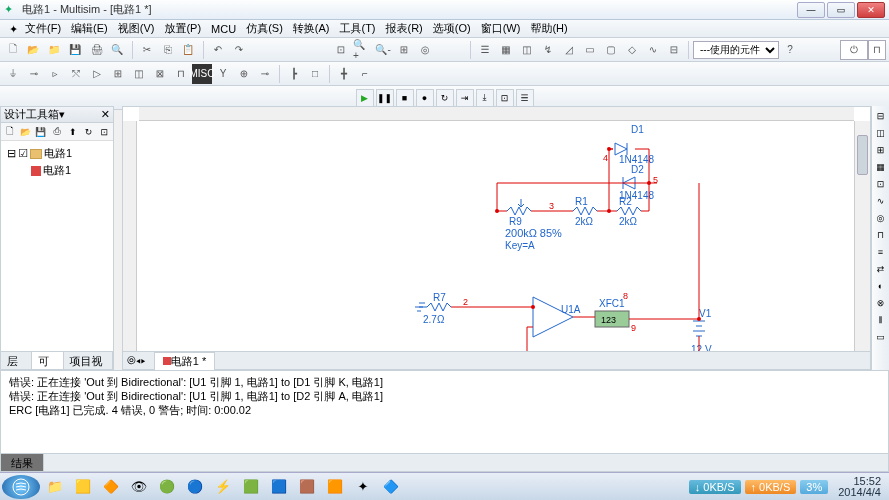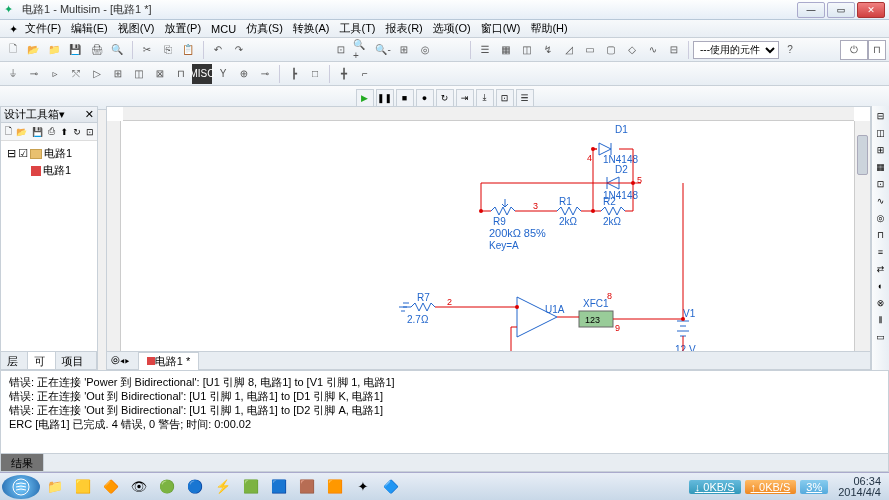--- a/index.html
+++ b/index.html
@@ -24,21 +24,21 @@
 .sep { width:1px; height:18px; background:#ccd; margin:0 3px; }
 .combo { height:18px; border:1px solid #aab; background:#fff; padding:0 2px; font-size:10px; width:86px; }
 
 
 .simbar { height:24px; background:linear-gradient(#fafbfc,#e8eef4); border-bottom:1px solid #c8d0d8; display:flex; align-items:center; justify-content:center; gap:2px; }
 .simbar .sbtn { width:18px; height:18px; border:1px solid #c8d0d8; background:#f0f3f7; display:flex; align-items:center; justify-content:center; font-size:9px; cursor:pointer; }
 .simbar .run { color:#2a2; }
 
 
 .mainrow { position:absolute; top:106px; left:0; right:0; bottom:130px; display:flex; }
-.sidebar { width:98px; background:#f4f6f8; border:1px solid #c8d0d8; display:flex; flex-direction:column; }
+.sidebar { width:114px; background:#f4f6f8; border:1px solid #c8d0d8; display:flex; flex-direction:column; }
 .sidehdr { height:16px; background:linear-gradient(#f0f3f7,#e0e6ec); border-bottom:1px solid #c8d0d8; display:flex; align-items:center; padding:0 3px; font-size:10px; }
 .sidehdr .x { margin-left:auto; cursor:pointer; }
 .sidetool { height:18px; border-bottom:1px solid #ddd; display:flex; align-items:center; gap:2px; padding:0 2px; }
 .sidetool .sbtn2 { width:14px; height:14px; border:1px solid transparent; font-size:9px; display:flex; align-items:center; justify-content:center; cursor:pointer; }
 .tree { flex:1; background:#fff; padding:4px; font-size:11px; }
 .tree .node { padding:1px 0 1px 2px; cursor:pointer; display:flex; align-items:center; gap:2px; }
 .tree .fico { width:12px; height:10px; background:#e8c070; border:1px solid #c8a050; }
 .tree .dico { width:10px; height:10px; background:#d44; }
 .sidetabs { height:18px; background:#e8edf2; display:flex; font-size:10px; border-top:1px solid #c8d0d8; }
 .sidetabs span { padding:2px 6px; border-right:1px solid #c8d0d8; cursor:pointer; }
@@ -72,21 +72,21 @@
 .outbody { flex:1; padding:4px 8px; overflow:auto; line-height:14px; }
 .outtabs { height:18px; background:#e8edf2; border-top:1px solid #c8d0d8; display:flex; }
 .outtabs span { padding:2px 10px; border-right:1px solid #c8d0d8; cursor:pointer; }
 .outtabs span.act { background:#737373; }
 
 
 .taskbar { position:absolute; left:0; right:0; bottom:0; height:28px; background:linear-gradient(#e8eef6,#c8d8e8); border-top:1px solid #aac; display:flex; align-items:center; padding:0 2px; gap:2px; }
 .tb-ico { width:26px; height:22px; border:1px solid transparent; border-radius:2px; display:flex; align-items:center; justify-content:center; cursor:pointer; font-size:13px; }
 .start { width:38px; height:24px; background:radial-gradient(circle,#7cf,#26a); border-radius:50%; display:flex; align-items:center; justify-content:center; cursor:pointer; }
 .tray { margin-left:auto; display:flex; align-items:center; gap:4px; font-size:10px; color:#234; }
-.net { background:linear-gradient(#6bd,#39b); padding:1px 6px; border-radius:2px; color:#fff;text-decoration:underline; }
+.net { background:linear-gradient(#6bd,#39b); padding:1px 6px; border-radius:2px; color:#fff; }
 .clock { text-align:right; padding:0 6px; line-height:11px; }
 </style>
 </head>
 <body>
 
 <div class="titlebar">
   <span class="ico">✦</span>
   <span class="title">电路1 - Multisim - [电路1 *]</span>
   <div class="winbtns">
     <div class="winbtn">—</div>
@@ -330,21 +330,20 @@
     <div class="rbtn">⇄</div>
     <div class="rbtn">◐</div>
     <div class="rbtn">⊗</div>
     <div class="rbtn">⫴</div>
     <div class="rbtn">▭</div>
   </div>
 </div>
 
 <div class="outpane">
   <div class="outbody">
-    <div>错误: 正在连接 'Power 到 Bidirectional':   [U1 引脚 8, 电路1]  to  [V1 引脚 1, 电路1]</div>
     <div>错误: 正在连接 'Out 到 Bidirectional':   [U1 引脚 1, 电路1]  to  [D1 引脚 K, 电路1]</div>
     <div>错误: 正在连接 'Out 到 Bidirectional':   [U1 引脚 1, 电路1]  to  [D2 引脚 A, 电路1]</div>
     <div>ERC [电路1] 已完成. 4 错误, 0 警告; 时间: 0:00.02</div>
   </div>
   <div class="outtabs">
     <span class="act">结果</span>
   </div>
 </div>
 
 <div class="taskbar">
@@ -365,17 +364,17 @@
   <div class="tb-ico">🟦</div>
   <div class="tb-ico">🟫</div>
   <div class="tb-ico">🟧</div>
   <div class="tb-ico">✦</div>
   <div class="tb-ico">🔷</div>
   <div class="tray">
     <span class="net">↓ <span>0KB/S</span></span>
     <span class="net" style="background:linear-gradient(#fb6,#e82)">↑ <span>0KB/S</span></span>
     <span class="net" style="background:linear-gradient(#8ce,#5ad)"><span>3%</span></span>
     <div class="clock">
-      <div>06:34</div>
+      <div>15:52</div>
       <div>2014/4/4</div>
     </div>
   </div>
 </div>
 
 </body></html>

